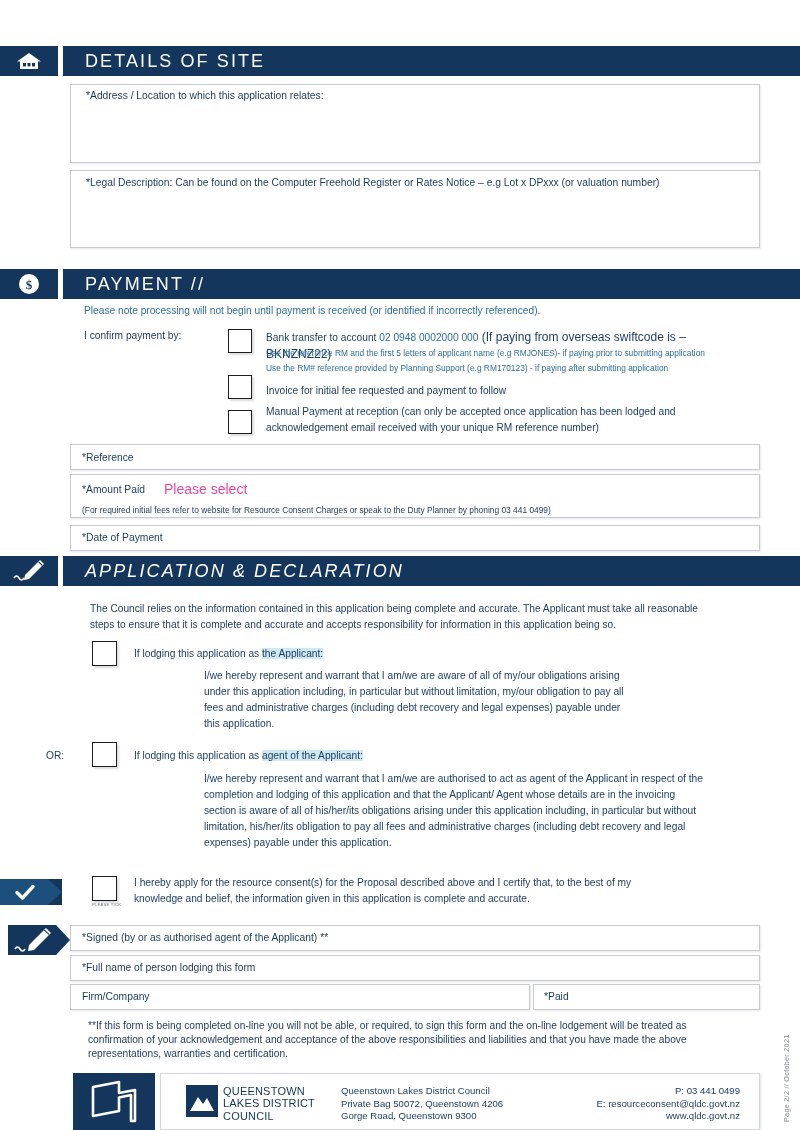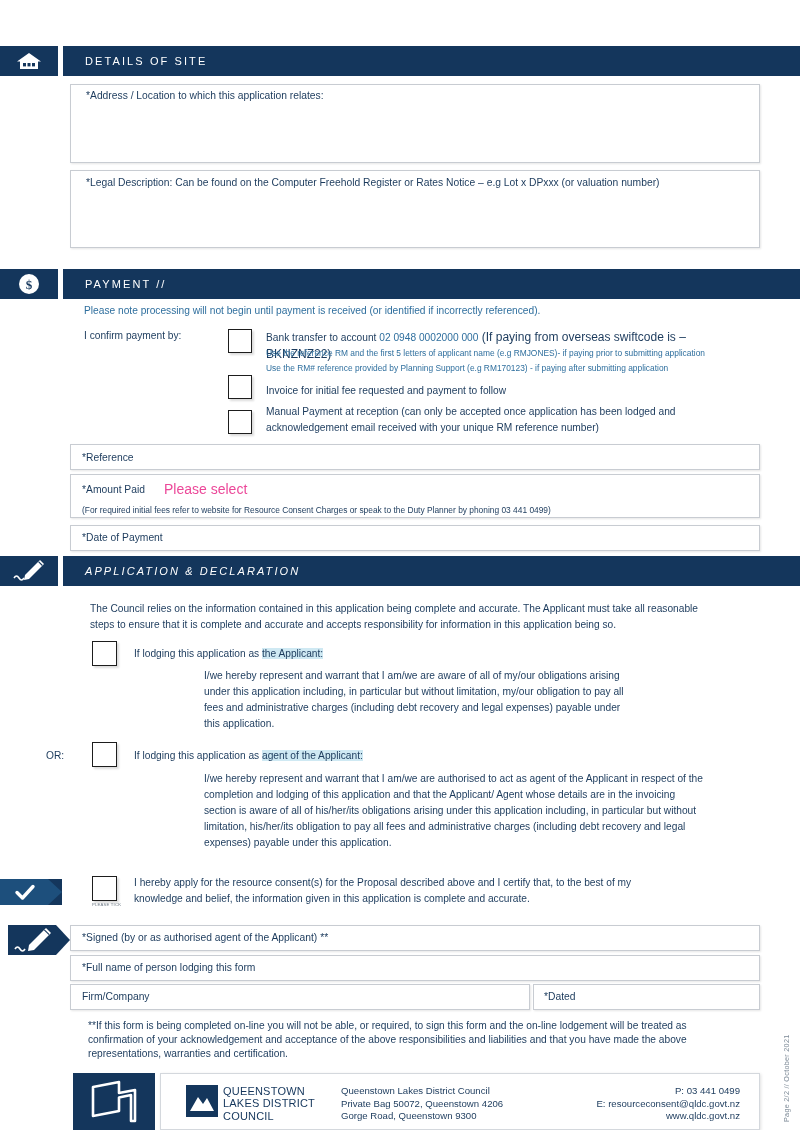--- a/index.html
+++ b/index.html
@@ -33,21 +33,21 @@
     flex: 0 0 58px;
   }
   .sec-gap { width: 5px; flex: 0 0 5px; background: #ffffff; }
   .sec-bar {
     background: #14365c;
     color: #ffffff;
     display: flex;
     align-items: center;
     padding-left: 22px;
     letter-spacing: 2.1px;
-    font-size: 11px;
+    font-size: 18px;
     font-weight: 400;
   }
 
   
   .fieldbox {
     position: absolute;
     background: #ffffff;
     border: 1px solid #c8ccd2;
     box-shadow: 1px 1px 2px rgba(0,0,0,0.10);
   }
@@ -236,21 +236,21 @@
   <div class="fieldbox" style="left:70px; top:925px; width:690px; height:26px;"></div>
   <div class="fieldlabel" style="left:82px; top:932px;">*Signed (by or as authorised agent of the Applicant) **</div>
 
   <div class="fieldbox" style="left:70px; top:955px; width:690px; height:26px;"></div>
   <div class="fieldlabel" style="left:82px; top:962px;">*Full name of person lodging this form</div>
 
   <div class="fieldbox" style="left:70px; top:984px; width:460px; height:26px;"></div>
   <div class="fieldlabel" style="left:82px; top:991px;">Firm/Company</div>
 
   <div class="fieldbox" style="left:533px; top:984px; width:227px; height:26px;"></div>
-  <div class="fieldlabel" style="left:544px; top:991px;">*Dated</div>
+  <div class="fieldlabel" style="left:544px; top:991px;">*Paid</div>
 
   <div class="para" style="left:88px; top:1018px; width:640px;">**If this form is being completed on-line you will not be able, or required, to sign this form and the on-line lodgement will be treated as</div>
   <div class="para" style="left:88px; top:1032px; width:640px;">confirmation of your acknowledgement and acceptance of the above responsibilities and liabilities and that you have made the above</div>
   <div class="para" style="left:88px; top:1046px; width:640px;">representations, warranties and certification.</div>
 
   <div class="logo-square" style="left:73px; top:1073px; width:82px; height:57px;">
     <svg width="82" height="57" viewBox="0 0 82 57" style="display:block;">
       <path d="M20 14 L46 9 L46 20 L62 17 L62 48 L58 48 L58 22 L46 24.5 L46 38 L20 43 Z" fill="none" stroke="#ffffff" stroke-width="2.6" stroke-linejoin="round"></path>
     </svg>
   </div>

